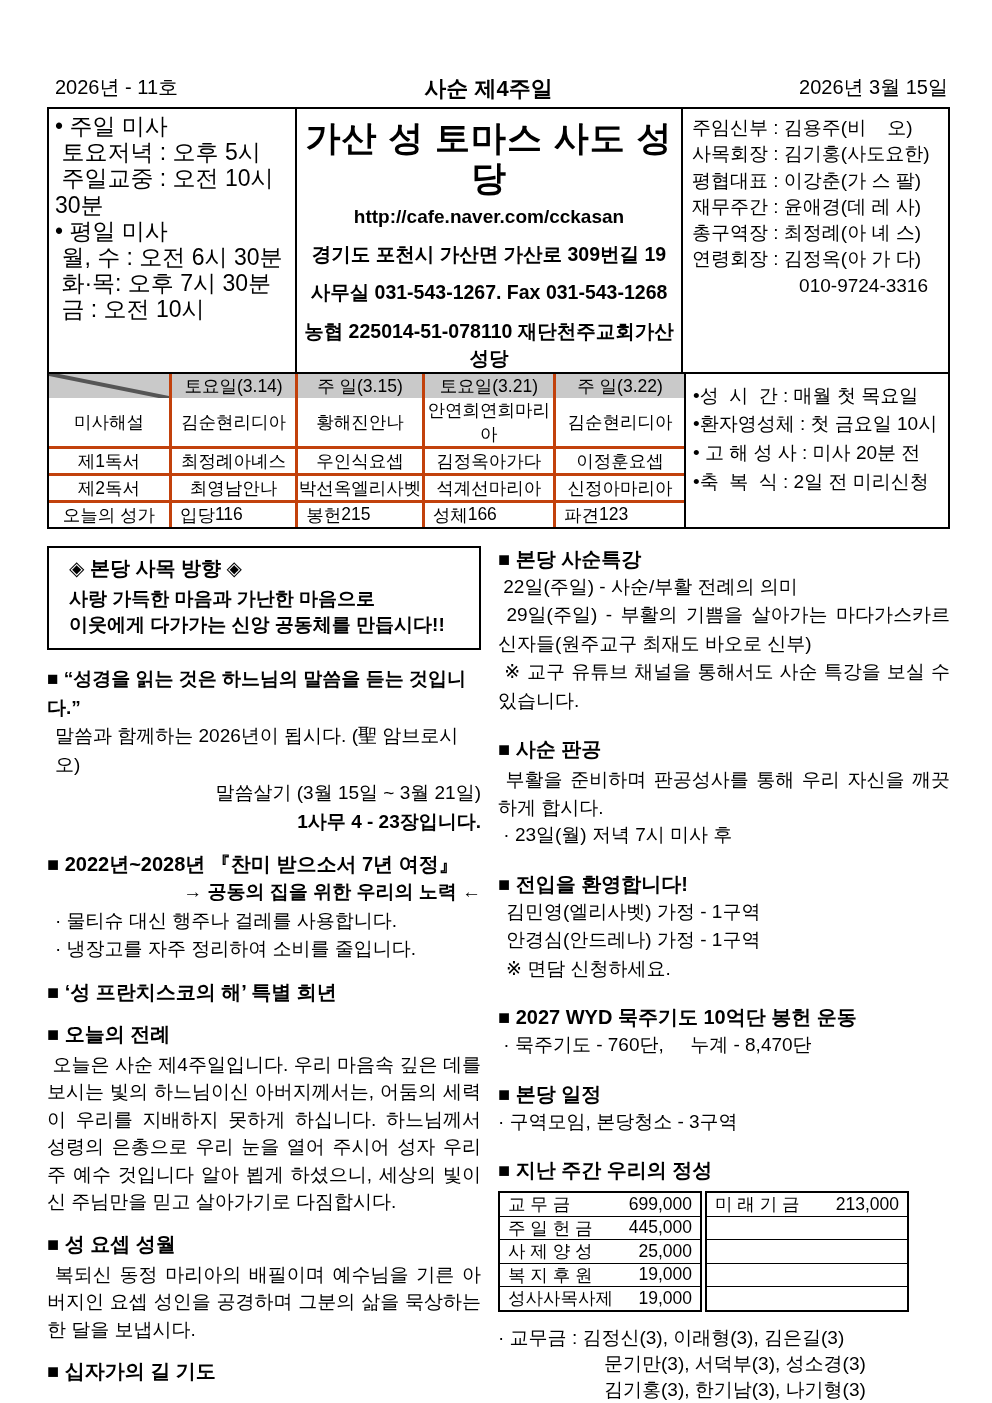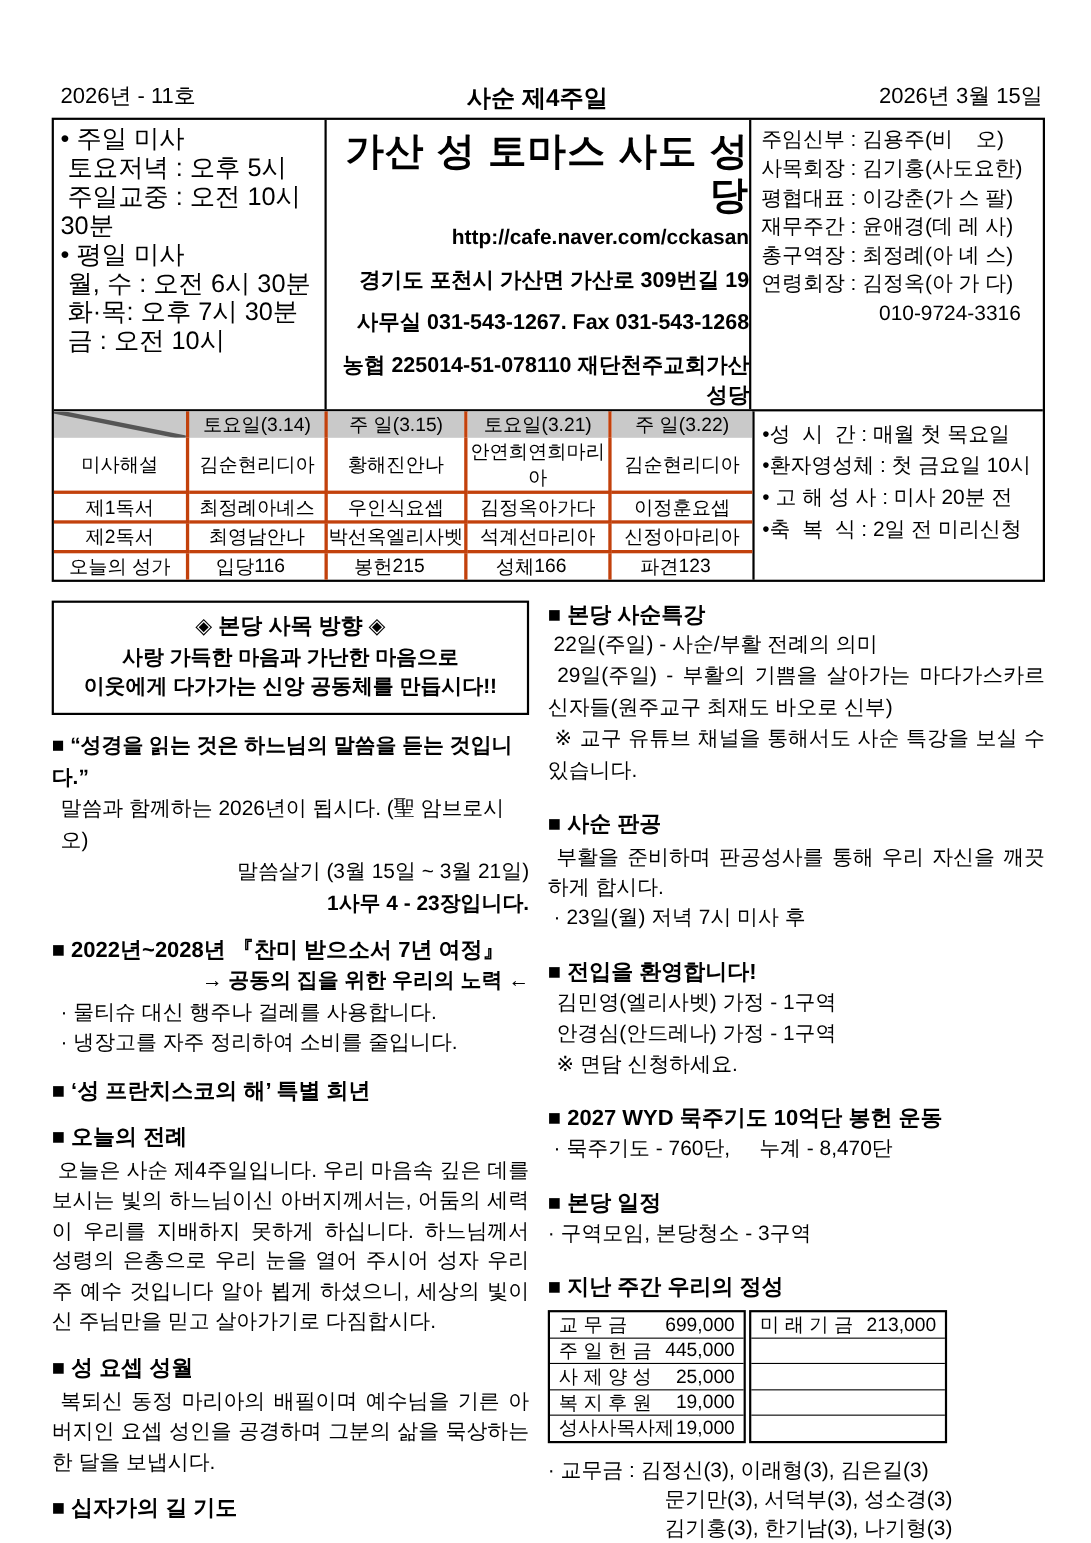--- a/index.html
+++ b/index.html
@@ -10,67 +10,67 @@
 
   
   .hdr { display:flex; justify-content:space-between; 
          padding:0 2px 3px 8px; font-size:20px; }
   .hdr-title { font-size:22px; font-weight:bold; }
 
   
   .masthead { border:2px solid #000; }
   .mh-top { display:grid; grid-template-columns:248px 386px 1fr; }
   .cell-mass { border-right:2px solid #000; padding:4px 2px 0 6px; font-size:23px; line-height:26.2px; }
-  .cell-church { border-right:2px solid #000; text-align:right; padding-top:9px; }
+  .cell-church { border-right:2px solid #000; text-align:center; padding-top:9px; }
   .church-name { font-size:35px; font-weight:bold; letter-spacing:1px; line-height:1.15; }
   .church-web  { font-size:19px; font-weight:bold; margin-top:7px; }
   .church-addr { font-size:19.5px; font-weight:bold; margin-top:13px; }
   .church-tel  { font-size:19.5px; font-weight:bold; margin-top:11px; }
   .church-bank { font-size:19.5px; font-weight:bold; margin-top:12px; }
   .cell-staff { padding:6px 6px 0 9px; font-size:19px; line-height:26.3px; }
   .staff-phone { text-align:right; padding-right:14px; }
 
   .mh-bottom { display:grid; grid-template-columns:637px 1fr; border-top:2px solid #000; }
   .sched-wrap { border-right:2px solid #000; }
   table.sched { width:100%; height:100%; border-collapse:collapse; table-layout:fixed; font-size:17.5px; }
   .sched th,.sched td { border:3px solid #c2410c; text-align:center; height:23px; padding:0;
                         font-weight:normal; overflow:hidden; }
   .sched tr:first-child > * { border-top:none; }
   .sched tr > *:first-child { border-left:none; }
   .sched tr > *:last-child { border-right:none; }
   .sched tr:last-child > * { border-bottom:none; }
   .sched thead th { background:#c9c9c9; }
   .diag { position:relative; }
   .diag svg { position:absolute; left:0; top:0; width:100%; height:100%; display:block; }
-  .hymn { display:flex; justify-content:center; align-items:center; padding:0 20px 0 8px; }
+  .hymn { display:flex; justify-content:flex-start; align-items:center; padding:0 20px 0 8px; }
 
   .notices { padding:8px 2px 0 7px; font-size:19px; line-height:28.8px; }
 
   
   .cols { display:flex; gap:17px; margin-top:17px; }
   .col-l { width:434px; flex:none; }
   .col-r { flex:1; min-width:0; }
 
-  .motto { border:2px solid #000; text-align:center; font-weight:bold; padding:7px 20px 9px; }
+  .motto { border:2px solid #000; font-weight:bold; padding:7px 20px 9px; }
   .motto-title { font-size:20px; margin-bottom:4px; }
   .motto-line { font-size:19px; line-height:26.8px; }
 
   .sec { margin-top:15px; }
   .sec-lg { margin-top:21px; }
   .sec-h { font-size:20px; font-weight:bold; margin:0; line-height:27px; }
   .body { font-size:19px; line-height:27.5px; margin:3px 0 0; text-align:justify; }
   .line { font-size:19px; line-height:28.5px; margin:0; }
   .just { text-align:justify; }
   .center { text-align:right; }
   .bold { font-weight:bold; }
   .pl8 { padding-left:8px; }
 
   
   .off-tables { display:flex; gap:3px; margin-top:7px; }
-  .off-t { border:2px solid #000; width:180px; box-sizing:border-box; }
+  .off-t { border:2px solid #000; width:204px; box-sizing:border-box; }
   .off-row { display:flex; justify-content:space-between; align-items:center;
              height:22.5px; font-size:17.5px; padding:0 8px; }
   .off-row + .off-row { border-top:1px solid #000; }
   .details { margin-top:13px; font-size:19px; line-height:26.4px; }
   .details p { margin:0; }
   .ind-a { padding-left:106px; }
   .ind-b { padding-left:56px; }
 </style>
 </head>
 <body>

